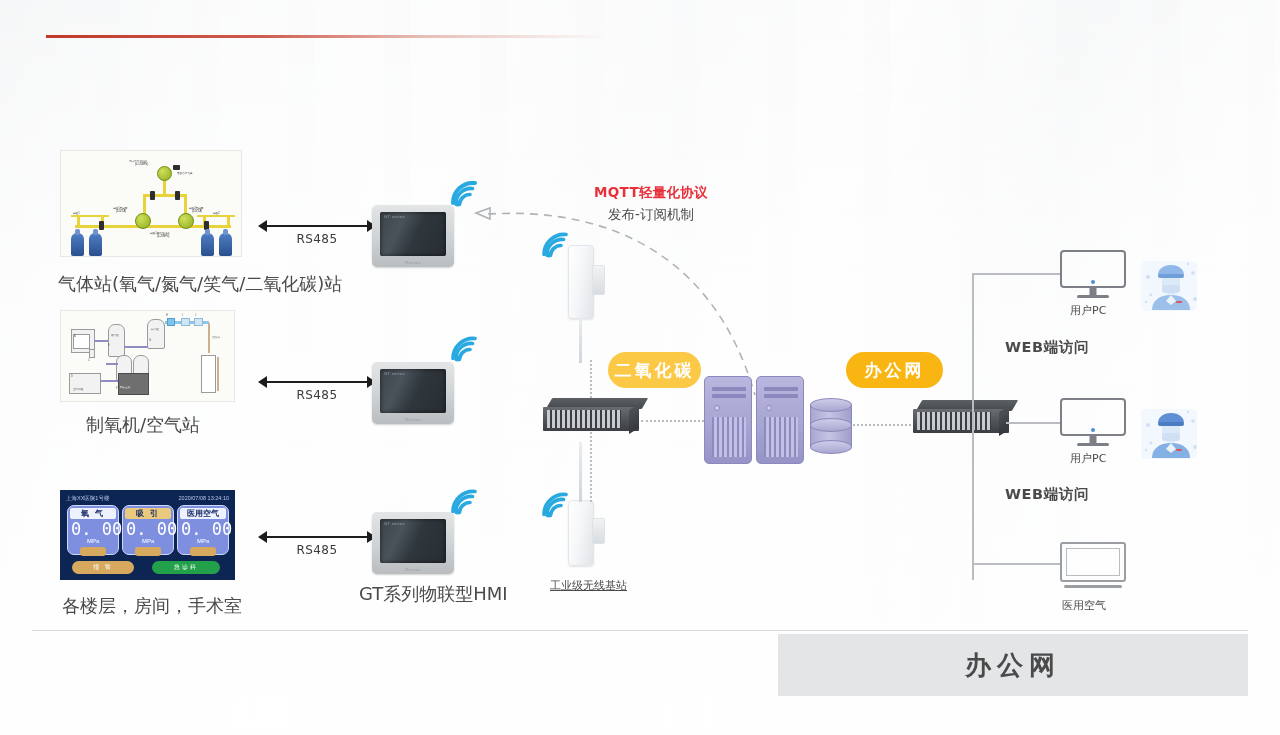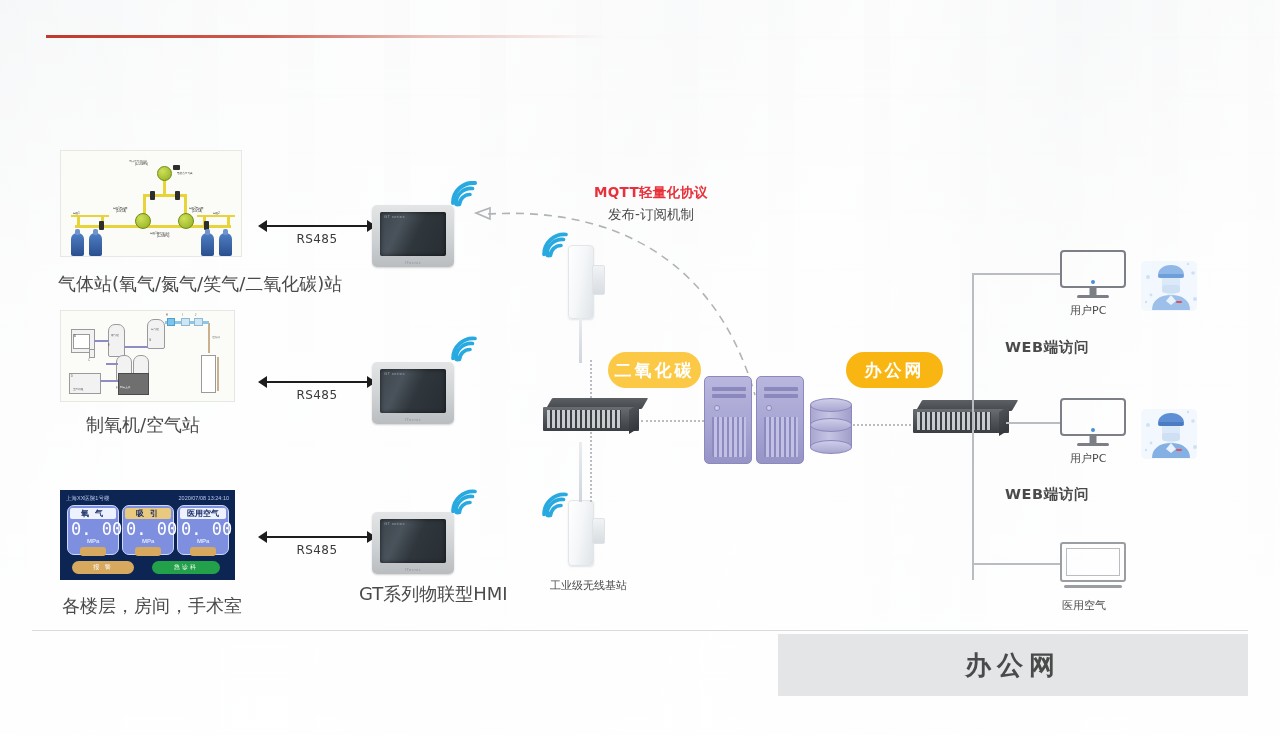--- a/index.html
+++ b/index.html
@@ -407,21 +407,21 @@
     <div class="pole" style="top:-58px; height:60px;"></div>
   </div>
   <svg class="wifi" style="left:540px; top:492px;" width="30" height="26" viewBox="0 0 30 26">
     <g fill="none" stroke="#28a9e0" stroke-width="3.6" stroke-linecap="round">
       <path d="M4 22.5 A20 20 0 0 1 26 2.5"></path>
       <path d="M7 23 A15 15 0 0 1 23.5 7.5"></path>
       <path d="M10.5 23.5 A10.5 10.5 0 0 1 21 13.5"></path>
     </g>
     <circle cx="8.5" cy="22.5" r="3" fill="#28a9e0"></circle>
   </svg>
-  <div class="cap cap-sm" style="left:550px; top:578px;">工业级无线基站</div>
+  <div class="cap cap-sm" style="left:550px; top:578px;text-decoration:underline;">工业级无线基站</div>
 
   <div class="dot-v" style="left:590px; top:360px; height:142px;"></div>
 
   <div class="sw" style="left:543px; top:398px; width:96px; height:36px;">
     <div class="top"></div>
     <div class="face"></div>
     <div class="ports"></div>
     <div class="side"></div>
   </div>
   <div class="dot-h" style="left:641px; top:420px; width:63px;"></div>

